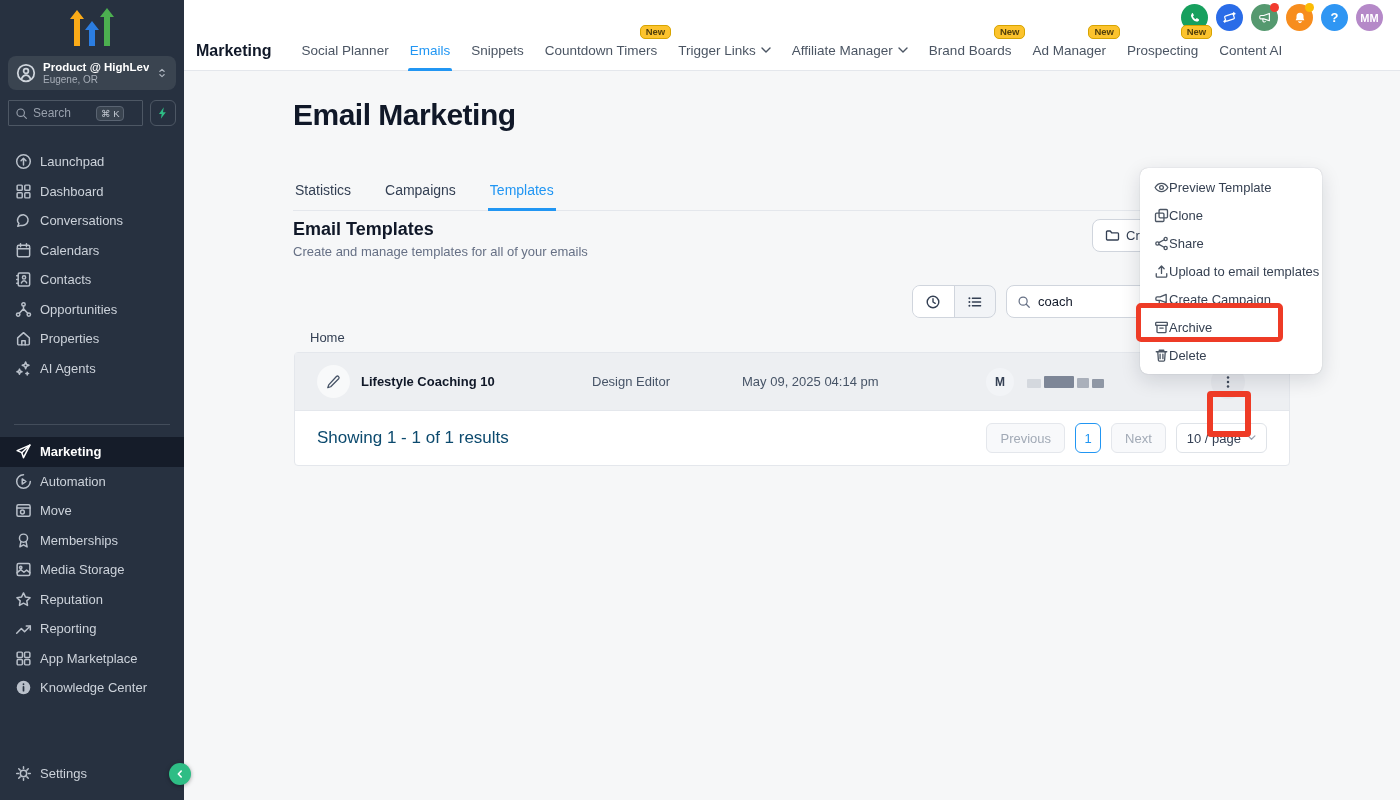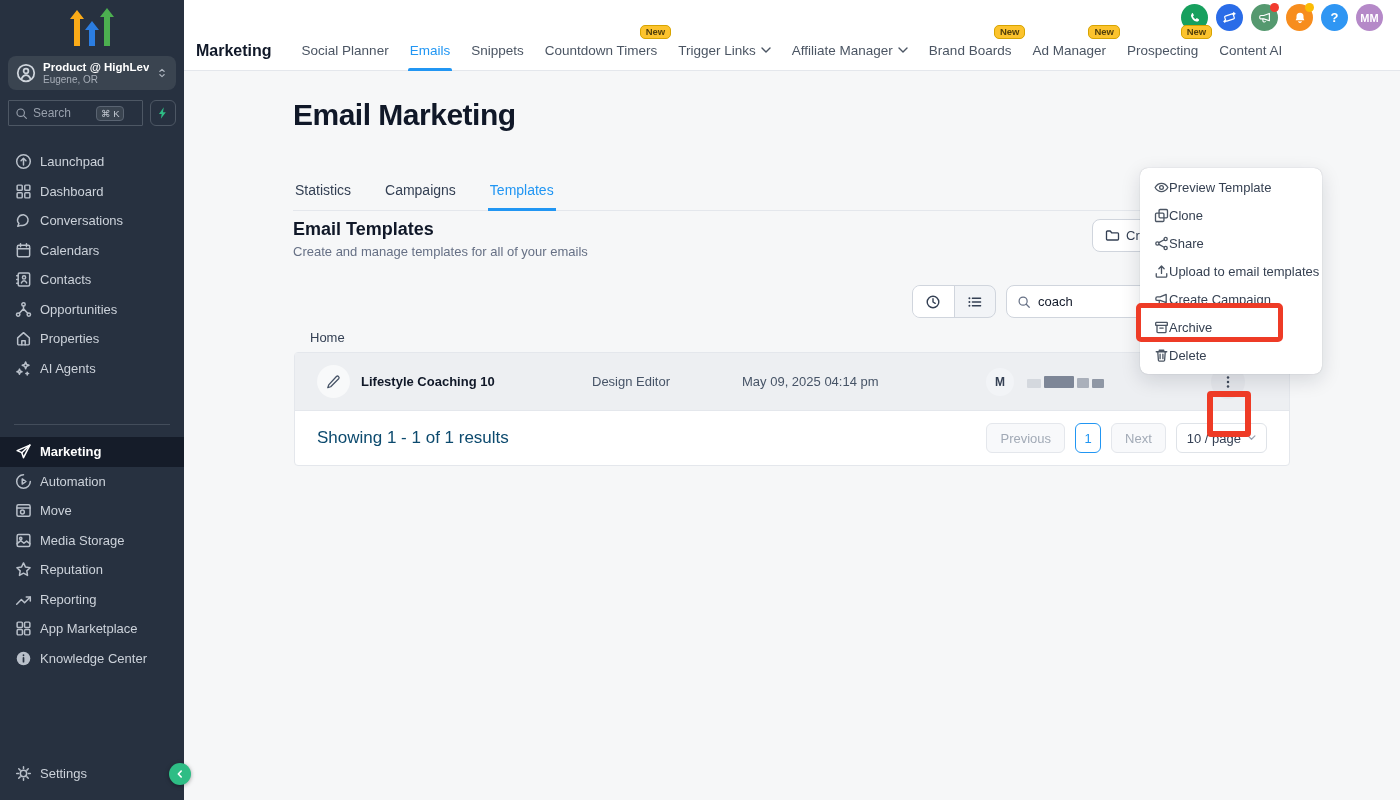--- a/index.html
+++ b/index.html
@@ -221,20 +221,27 @@
         </svg>
       <span>Automation</span>
     </div>
     <div class="nav-item">
       <svg class="s nico" viewBox="0 0 16 16">
           <rect x="1.8" y="2.6" width="12.4" height="10.8" rx="1.4"></rect>
           <path d="M1.8 5.6h12.4"></path>
           <circle cx="7" cy="9.4" r="1.8"></circle>
         </svg>
       <span>Move</span>
+    </div>
+    <div class="nav-item">
+      <svg class="s nico" viewBox="0 0 16 16">
+          <circle cx="8" cy="5.8" r="3.8"></circle>
+          <path d="m5.6 9-1 5 3.4-1.9L11.4 14l-1-5"></path>
+        </svg>
+      <span>Memberships</span>
     </div>
     <div class="nav-item">
       <svg class="s nico" viewBox="0 0 16 16">
           <rect x="2" y="2.4" width="12" height="11.2" rx="1.4"></rect>
           <circle cx="5.4" cy="6" r="1.1"></circle>
           <path d="m2 11 3.4-2.9 3 2.5 2.5-2L14 11"></path>
         </svg>
       <span>Media Storage</span>
     </div>
     <div class="nav-item">

